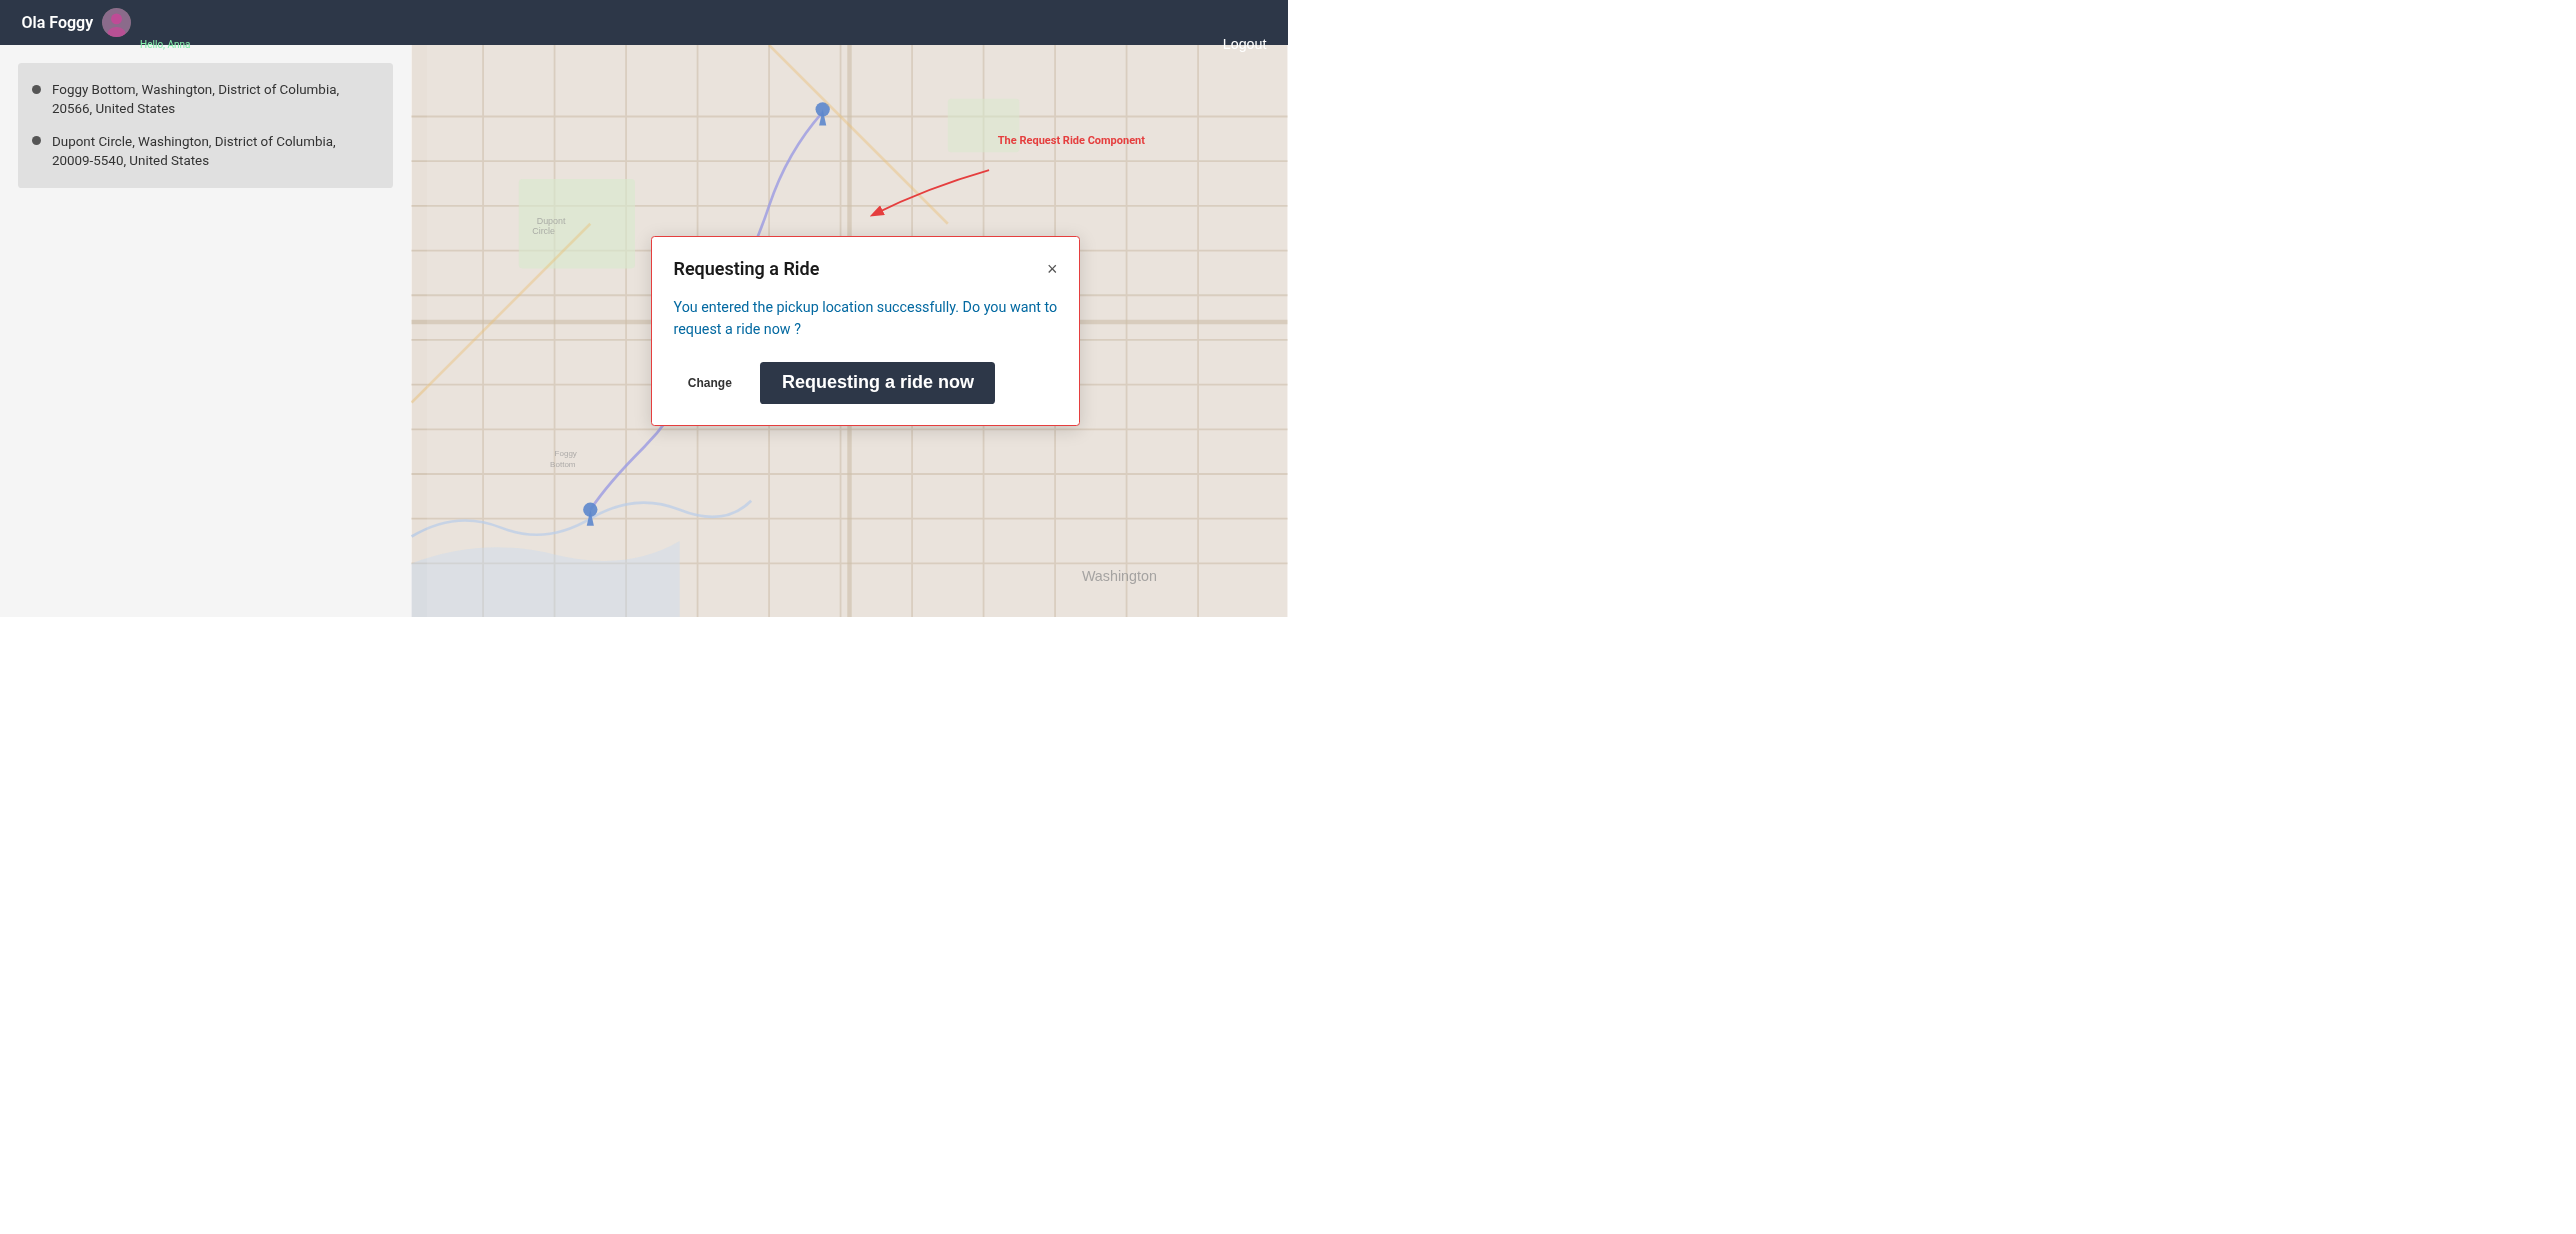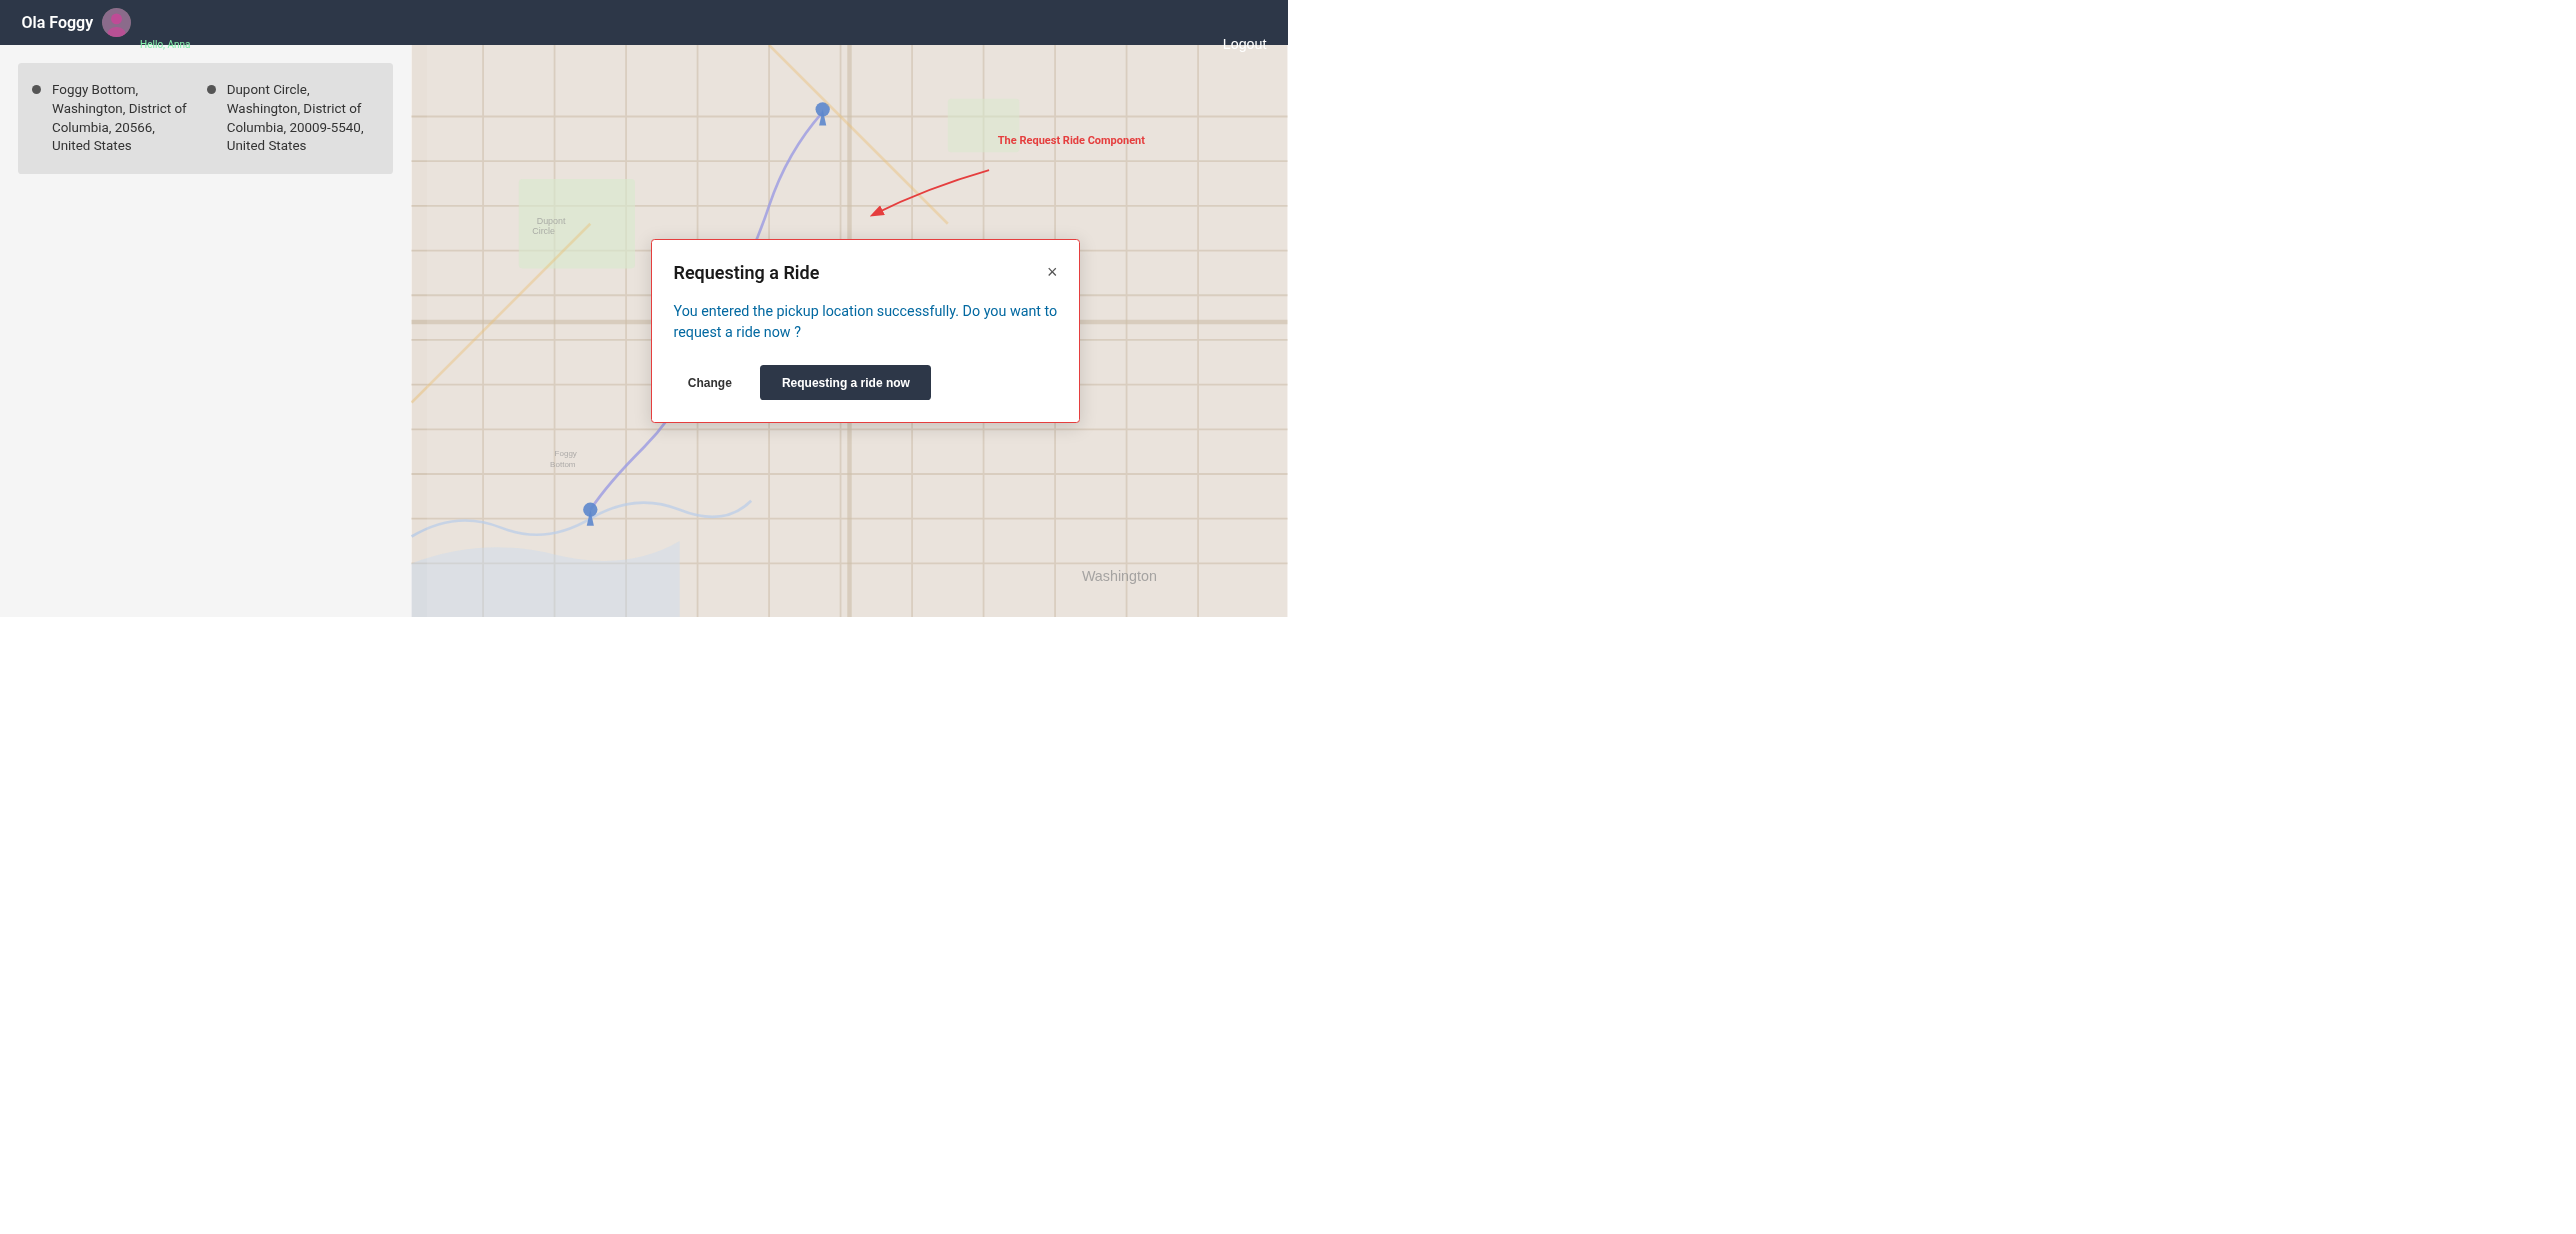--- a/index.html
+++ b/index.html
@@ -86,21 +86,21 @@
       padding: 18px;
       gap: 14.3px;
       z-index: 10;
     }
 
     .locations-card {
       background: #e0e0e0;
       border-radius: 3.6px;
       padding: 18px 14.3px;
       display: flex;
-      flex-direction: row;
+      flex-direction: column;
       gap: 14.3px;
     }
 
     .location-item {
       display: flex;
       align-items: flex-start;
       gap: 10.7px;
     }
 
     .location-dot {
@@ -218,21 +218,21 @@
       color: #333;
       cursor: pointer;
       padding: 7.2px 14.3px;
     }
 
     .btn-request {
       background: #2d3748;
       color: white;
       border: none;
       border-radius: 3.6px;
-      font-size: 12px;
+      font-size: 18px;
       font-weight: 700;
       padding: 10.7px 21.5px;
       cursor: pointer;
     }
 
     
     .annotation-label {
       position: absolute;
       top: 89px;
       right: 143px;

